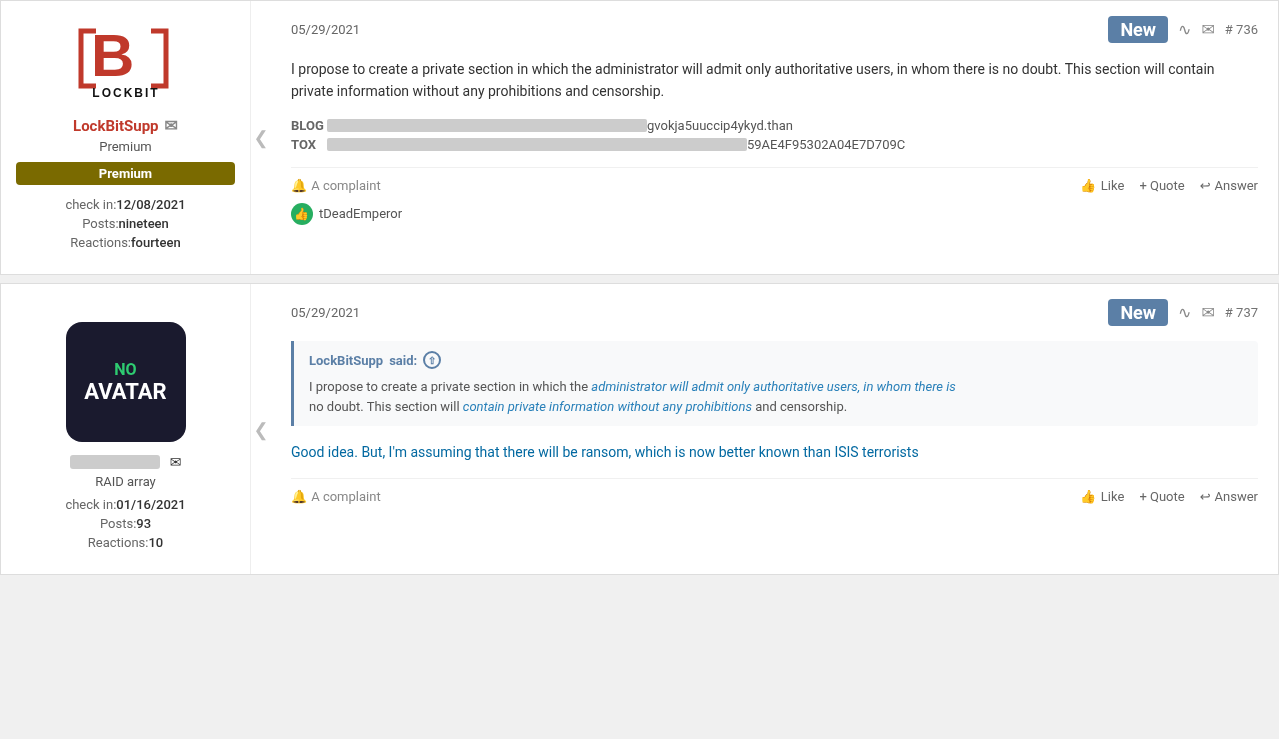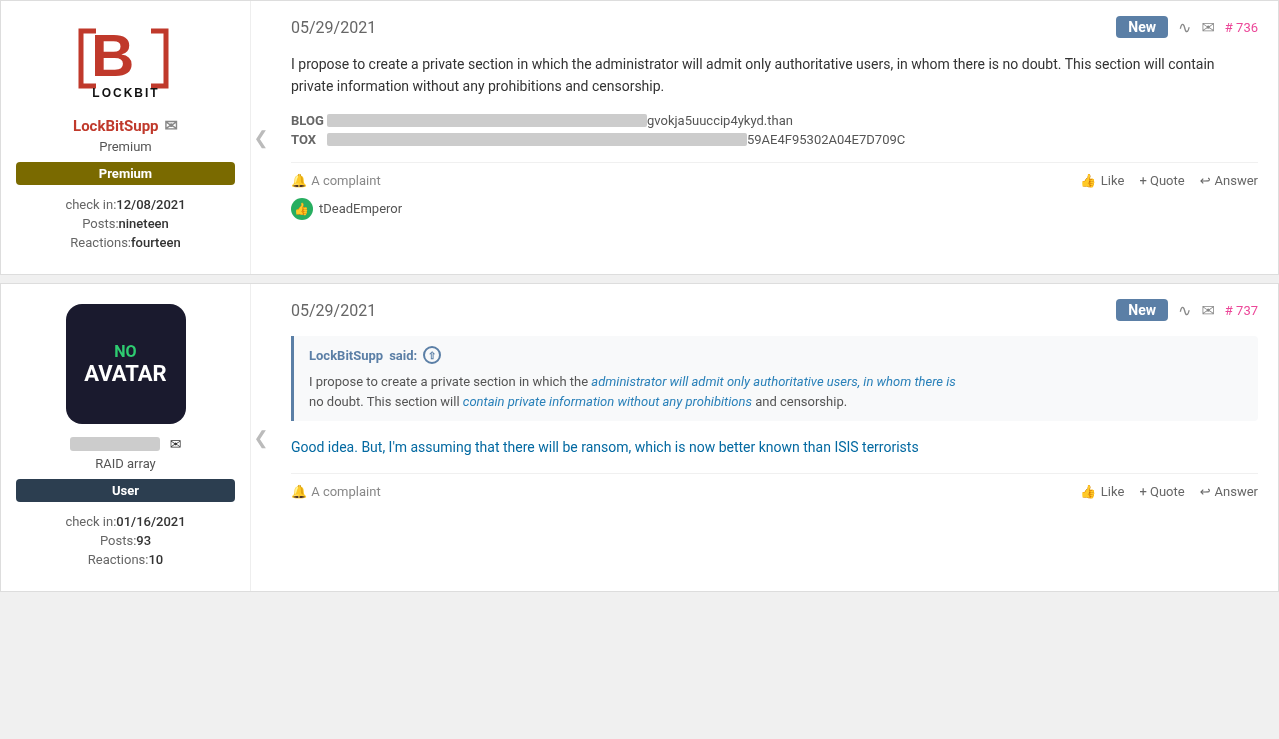--- a/index.html
+++ b/index.html
@@ -93,20 +93,21 @@
       height: 120px;
       background: #1a1a2e;
       border-radius: 16px;
       display: flex;
       flex-direction: column;
       align-items: center;
       justify-content: center;
       margin-bottom: 12px;
       font-size: 18px;
       font-weight: bold;
+      margin-top: 18px;
     }
     .avatar-no {
       color: #2ecc71;
       font-size: 16px;
     }
     .avatar-text {
       color: #fff;
       font-size: 22px;
     }
     .blurred-name {
@@ -137,42 +138,42 @@
       padding: 15px 20px;
     }
     .post-header {
       display: flex;
       justify-content: space-between;
       align-items: center;
       margin-bottom: 15px;
     }
     .post-date {
       color: #666;
-      font-size: 16px;
+      font-size: 13px;
     }
     .post-actions-right {
       display: flex;
       align-items: center;
       gap: 10px;
     }
     .new-badge {
       background: #5b7fa6;
       color: #fff;
       padding: 3px 12px;
       border-radius: 4px;
-      font-size: 14px;
+      font-size: 18px;
       font-weight: bold;
     }
     .icon-btn {
       color: #888;
       cursor: pointer;
       font-size: 16px;
     }
     .post-number {
-      color: #ec4899;
+      color: #737373;
       font-size: 13px;
     }
     .post-body {
       font-size: 14px;
       line-height: 1.6;
       color: #333;
       margin-bottom: 15px;
     }
     .info-table {
       margin-bottom: 15px;
@@ -398,21 +399,20 @@
     <div class="sidebar">
       <div class="avatar-placeholder">
         <span class="avatar-no">NO</span>
         <span class="avatar-text">AVATAR</span>
       </div>
       <div class="username-second">
         <span class="blurred-name"></span>
         <span class="msg-icon">✉</span>
       </div>
       <div class="user-title">RAID array</div>
-      <div class="badge badge-user">User</div>
       <div class="user-stats">
         <div class="stat-row">
           <span class="stat-label">check in:</span>
           <span class="stat-value">01/16/2021</span>
         </div>
         <div class="stat-row">
           <span class="stat-label">Posts:</span>
           <span class="stat-value">93</span>
         </div>
         <div class="stat-row">

